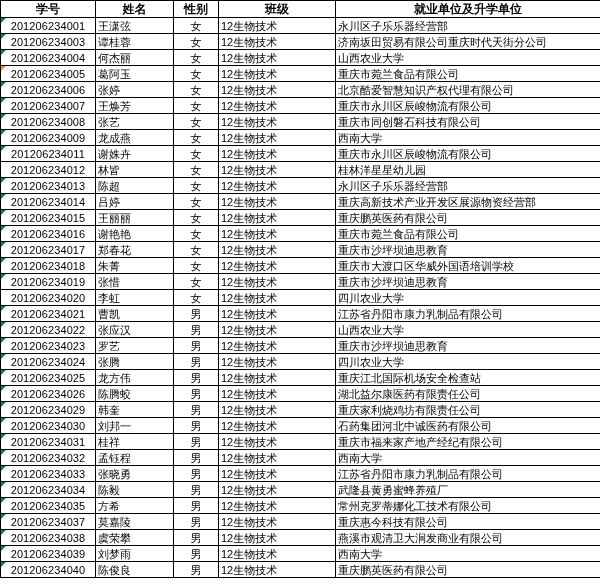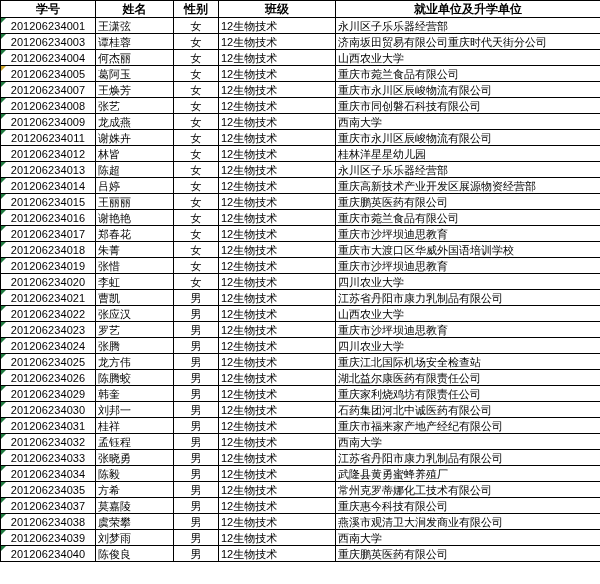--- a/index.html
+++ b/index.html
@@ -114,20 +114,27 @@
           <td class="emp">山西农业大学</td>
         </tr>
         <tr>
           <td class="id"><span class="marker alt"></span>201206234005</td>
           <td class="name">葛阿玉</td>
           <td class="sex">女</td>
           <td class="cls">12生物技术</td>
           <td class="emp">重庆市菀兰食品有限公司</td>
         </tr>
         <tr>
+          <td class="id"><span class="marker"></span>201206234006</td>
+          <td class="name">张婷</td>
+          <td class="sex">女</td>
+          <td class="cls">12生物技术</td>
+          <td class="emp">北京酷爱智慧知识产权代理有限公司</td>
+        </tr>
+        <tr>
           <td class="id"><span class="marker"></span>201206234007</td>
           <td class="name">王焕芳</td>
           <td class="sex">女</td>
           <td class="cls">12生物技术</td>
           <td class="emp">重庆市永川区辰峻物流有限公司</td>
         </tr>
         <tr>
           <td class="id"><span class="marker"></span>201206234008</td>
           <td class="name">张艺</td>
           <td class="sex">女</td>

